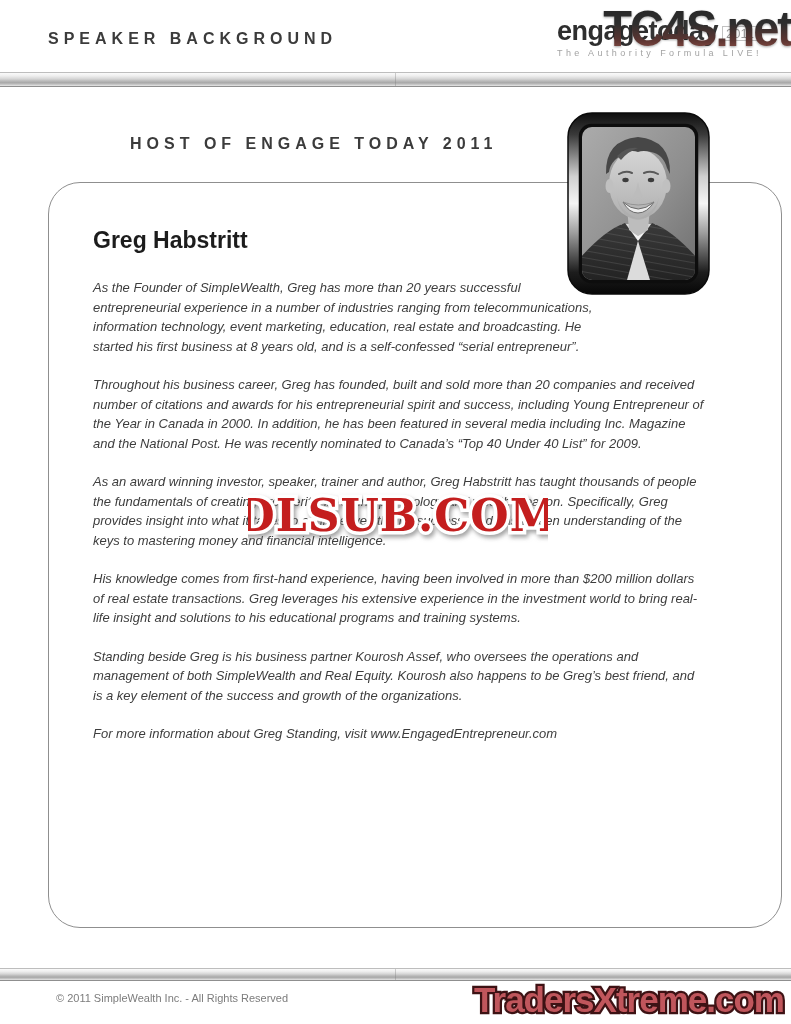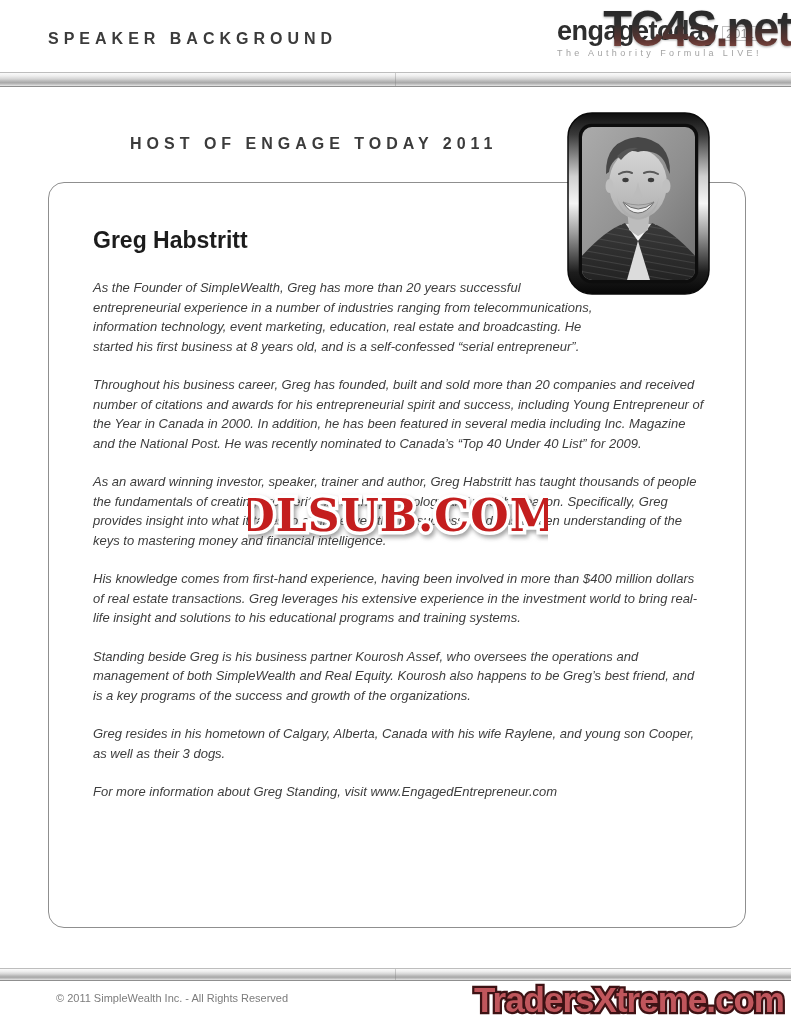--- a/index.html
+++ b/index.html
@@ -42,21 +42,21 @@
 
   
   .section-heading{
     position:absolute;left:130px;top:131px;
     font-size:16px;font-weight:bold;letter-spacing:5px;color:#3b3b3b;white-space:nowrap;
   }
 
   
   .content-box{
     position:absolute;left:48px;top:178px;width:696px;height:744px;
-    border:1px solid #8f8f8f;border-radius:16px;background:#ffffff;z-index:1;
+    border:1px solid #8f8f8f;border-radius:32px;background:#ffffff;z-index:1;padding-left:36px;
   }
   .box-inner{position:absolute;left:44px;top:44px;width:614px;}
   .speaker-name{font-size:23px;font-weight:bold;color:#1c1c1c;margin:0 0 24px 0;font-family:"Liberation Sans",sans-serif;}
   .photo-spacer{float:right;width:100px;height:50px;}
   .box-inner p{
     margin:0 0 19px 0;font-size:13px;line-height:19.5px;color:#3d3d3d;font-style:italic;
   }
 
   
   .photo{position:absolute;left:567px;top:108px;width:143px;height:183px;z-index:4;}
@@ -86,23 +86,22 @@
 
   <div class="section-heading">HOST OF ENGAGE TODAY 2011</div>
 
   <div class="content-box">
     <div class="box-inner">
       <h1 class="speaker-name">Greg Habstritt</h1>
       <div class="photo-spacer"></div>
       <p>As the Founder of SimpleWealth, Greg has more than 20 years successful entrepreneurial experience in a number of industries ranging from telecommunications, information technology, event marketing, education, real estate and broadcasting. He started his first business at 8 years old, and is a self-confessed “serial entrepreneur”.</p>
       <p>Throughout his business career, Greg has founded, built and sold more than 20 companies and received number of citations and awards for his entrepreneurial spirit and success, including Young Entrepreneur of the Year in Canada in 2000. In addition, he has been featured in several media including Inc. Magazine and the National Post. He was recently nominated to Canada’s “Top 40 Under 40 List” for 2009.</p>
       <p>As an award winning investor, speaker, trainer and author, Greg Habstritt has taught thousands of people the fundamentals of creating prosperity, investing psychology and wealth creation. Specifically, Greg provides insight into what it takes to achieve wealth and success, and has a keen understanding of the keys to mastering money and financial intelligence.</p>
-      <p>His knowledge comes from first-hand experience, having been involved in more than $400 million dollars of real estate transactions. Greg leverages his extensive experience in the investment world to bring real-life insight and solutions to his educational programs and training systems.</p>
-      <p>Standing beside Greg is his business partner Kourosh Assef, who oversees the operations and management of both SimpleWealth and Real Equity. Kourosh also happens to be Greg’s best friend, and is a key programs of the success and growth of the organizations.</p>
-      <p>Greg resides in his hometown of Calgary, Alberta, Canada with his wife Raylene, and young son Cooper, as well as their 3 dogs.</p>
+      <p>His knowledge comes from first-hand experience, having been involved in more than $200 million dollars of real estate transactions. Greg leverages his extensive experience in the investment world to bring real-life insight and solutions to his educational programs and training systems.</p>
+      <p>Standing beside Greg is his business partner Kourosh Assef, who oversees the operations and management of both SimpleWealth and Real Equity. Kourosh also happens to be Greg’s best friend, and is a key element of the success and growth of the organizations.</p>
       <p>For more information about Greg Standing, visit www.EngagedEntrepreneur.com</p>
     </div>
   </div>
 
   <svg class="photo" viewBox="0 0 143 183" role="img">
     <defs>
       <linearGradient id="frameGrad" x1="0" y1="0" x2="0" y2="1">
         <stop offset="0" stop-color="#0f0f0f"></stop>
         <stop offset="0.12" stop-color="#3a3a3a"></stop>
         <stop offset="0.35" stop-color="#cfcfcf"></stop>

